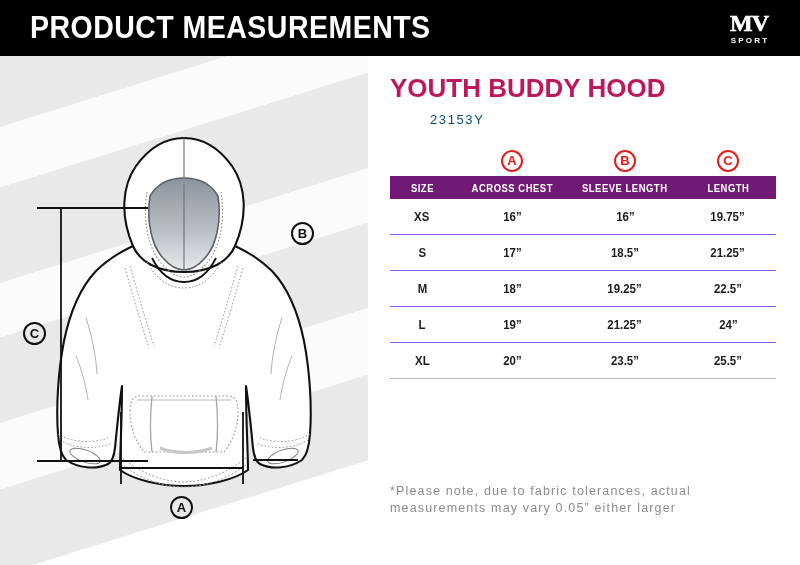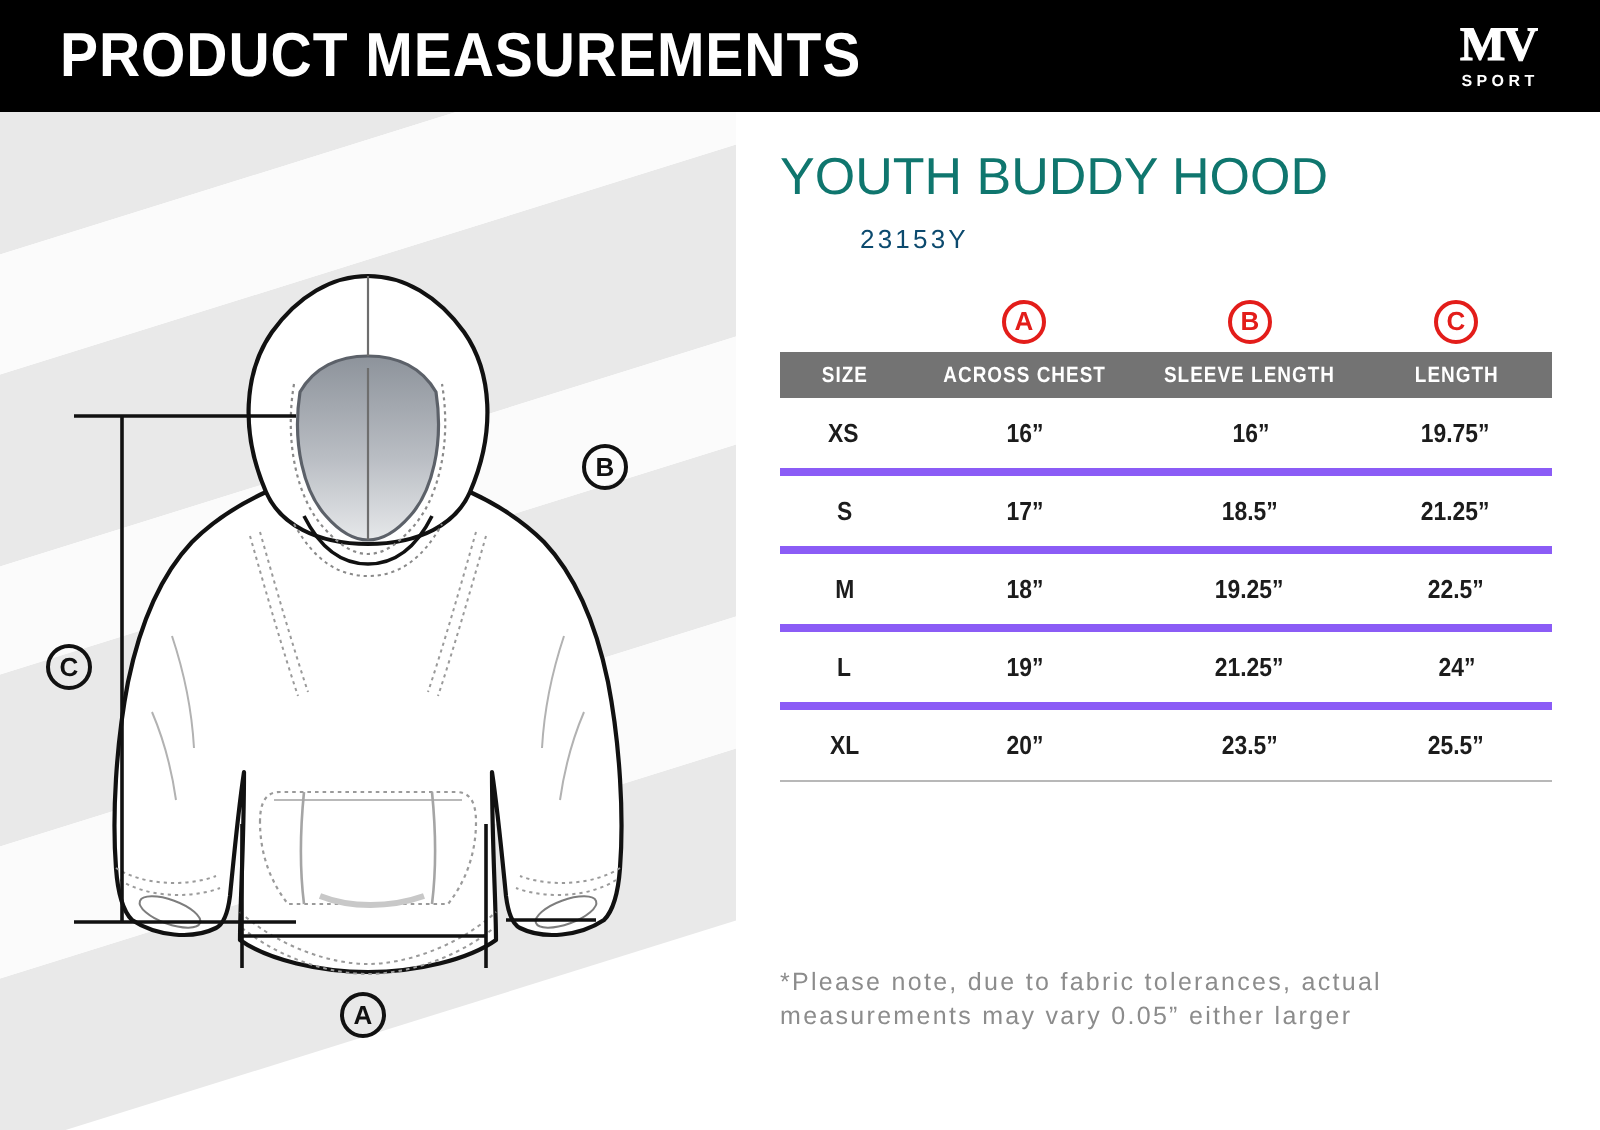--- a/index.html
+++ b/index.html
@@ -97,22 +97,22 @@
   .info-panel {
     position: absolute;
     left: 368px; top: 56px;
     width: 432px; height: 509px;
     background: #ffffff;
   }
   .product-title {
     position: absolute;
     left: 22px; top: 17px;
     font-size: 26px;
-    font-weight: normal;
-    color: #0f766e;
+    font-weight: bold;
+    color: #be185d;
     letter-spacing: 0px;
     white-space: nowrap;
   }
   .product-style {
     position: absolute;
     left: 23px; top: 56px;
     font-size: 13px;
     color: #0c4a6e;
     letter-spacing: 1.6px;
     margin-left: 39px;
@@ -141,37 +141,37 @@
     font-weight: bold;
     line-height: 18px;
     text-align: center;
   }
   table.size-table {
     width: 386px;
     border-collapse: collapse;
     table-layout: fixed;
   }
   table.size-table th {
-    background: #737373;
+    background: #701a75;
     color: #ffffff;
     font-size: 11px;
     font-weight: bold;
     letter-spacing: 0.6px;
     height: 23px;
     padding: 0;
   }
   table.size-table th .thin { display: inline-block; transform: scaleX(0.86); }
   table.size-table td {
     font-size: 13px;
     font-weight: bold;
     color: #1c1c1c;
     height: 35px;
     text-align: center;
     padding: 0;
-    border-bottom: 4px solid #8b5cf6;
+    border-bottom: 1px solid #8b5cf6;
   }
   table.size-table td .thin { display: inline-block; transform: scaleX(0.88); }
   table.size-table tr.last-row td { border-bottom: 1px solid #b8b8b8; }
 
   .col-size   { width: 64px; }
   .col-chest  { width: 116px; }
   .col-sleeve { width: 110px; }
   .col-length { width: 96px; }
 
   

